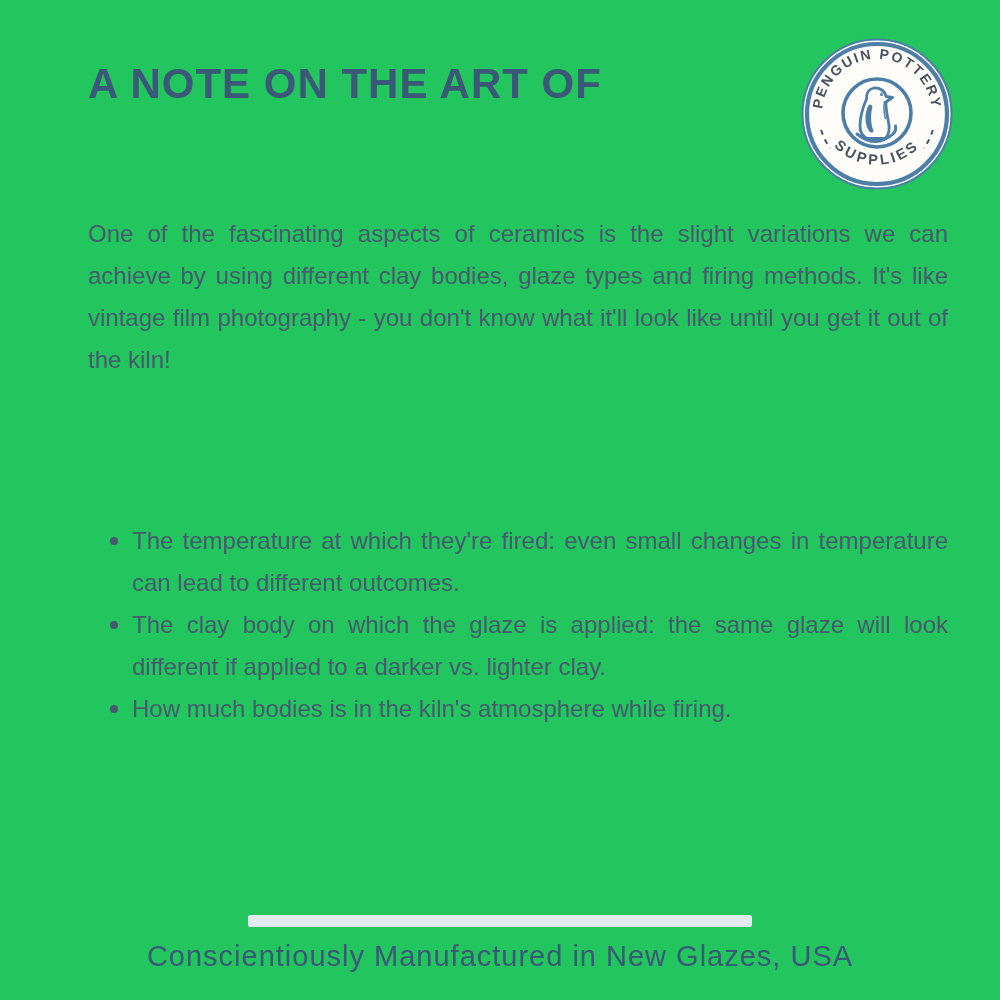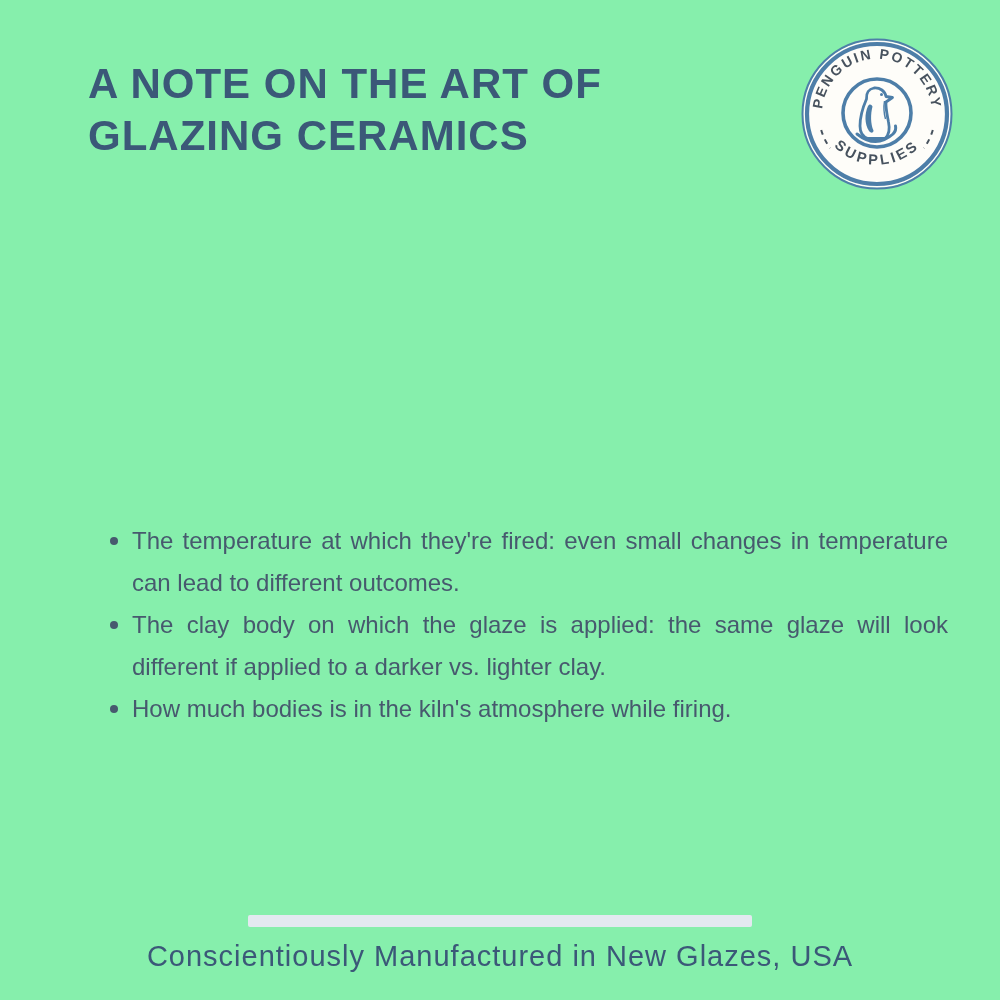--- a/index.html
+++ b/index.html
@@ -3,21 +3,21 @@
 <meta charset="utf-8">
 <style>
   * { margin: 0; padding: 0; box-sizing: border-box; }
   html, body { width: 1000px; height: 1000px; }
   body { font-family: "Liberation Sans", sans-serif; }
 
   .page {
     position: relative;
     width: 1000px;
     height: 1000px;
-    background: #86efac;
+    background: #22c55e;
     overflow: hidden;
   }
 
   .title {
     position: absolute;
     left: 88px;
     top: 58px;
     color: #3B5878;
     font-weight: 700;
     font-size: 42px;
@@ -95,21 +95,20 @@
     letter-spacing: 1px;
   }
 </style>
 </head>
 <body>
 
 <div class="page">
 
   <div class="title">
     <div>A NOTE ON THE ART OF</div>
-    <div>GLAZING CERAMICS</div>
   </div>
 
   <svg class="logo" viewBox="0 0 160 160" xmlns="http://www.w3.org/2000/svg" aria-hidden="true">
 
     <circle cx="80" cy="80" r="74" fill="#FEFDF9" stroke="none"></circle>
     <circle cx="80" cy="80" r="74.5" fill="none" stroke="#4D7EA8" stroke-width="2"></circle>
     <circle cx="80" cy="80" r="70" fill="none" stroke="#4D7EA8" stroke-width="4.2"></circle>
     <circle cx="80" cy="79" r="34" fill="none" stroke="#4D7EA8" stroke-width="3.6"></circle>
 
     <defs>
@@ -139,20 +138,21 @@
       <path d="M 71,72 C 67.5,80 67.5,90 72,97
                C 74,99.5 76.5,99 76.5,96.5
                C 73.5,90 73.5,80 75.5,72.5
                C 74.5,69.8 72,69.8 71,72 Z" fill="#4D7EA8"></path>
       <circle cx="84.5" cy="60.5" r="1.5" fill="#4D7EA8"></circle>
       <path d="M 87.5,67 C 86.5,73 86.8,79 88.5,85" fill="none" stroke="#4D7EA8" stroke-width="1.4"></path>
       <path d="M 60,100 Q 79,115 96,100 Q 99.5,96.5 98.5,92" fill="none" stroke="#4D7EA8" stroke-width="3" stroke-linecap="round"></path>
     </g>
   </svg>
 
+  <p class="body-copy p-intro">One of the fascinating aspects of ceramics is the slight variations we can achieve by using different clay bodies, glaze types and firing methods.  It's like vintage film photography - you don't know what it'll look like until you get it out of the kiln!</p>
 
 
   <ul class="factors-list">
     <li>The temperature at which they're fired: even small changes in temperature can lead to different outcomes.</li>
     <li>The clay body on which the glaze is applied: the same glaze will look different if applied to a darker vs. lighter clay.</li>
     <li>How much bodies is in the kiln's atmosphere while firing.</li>
   </ul>
 
 
   <div class="footer-divider"></div>

